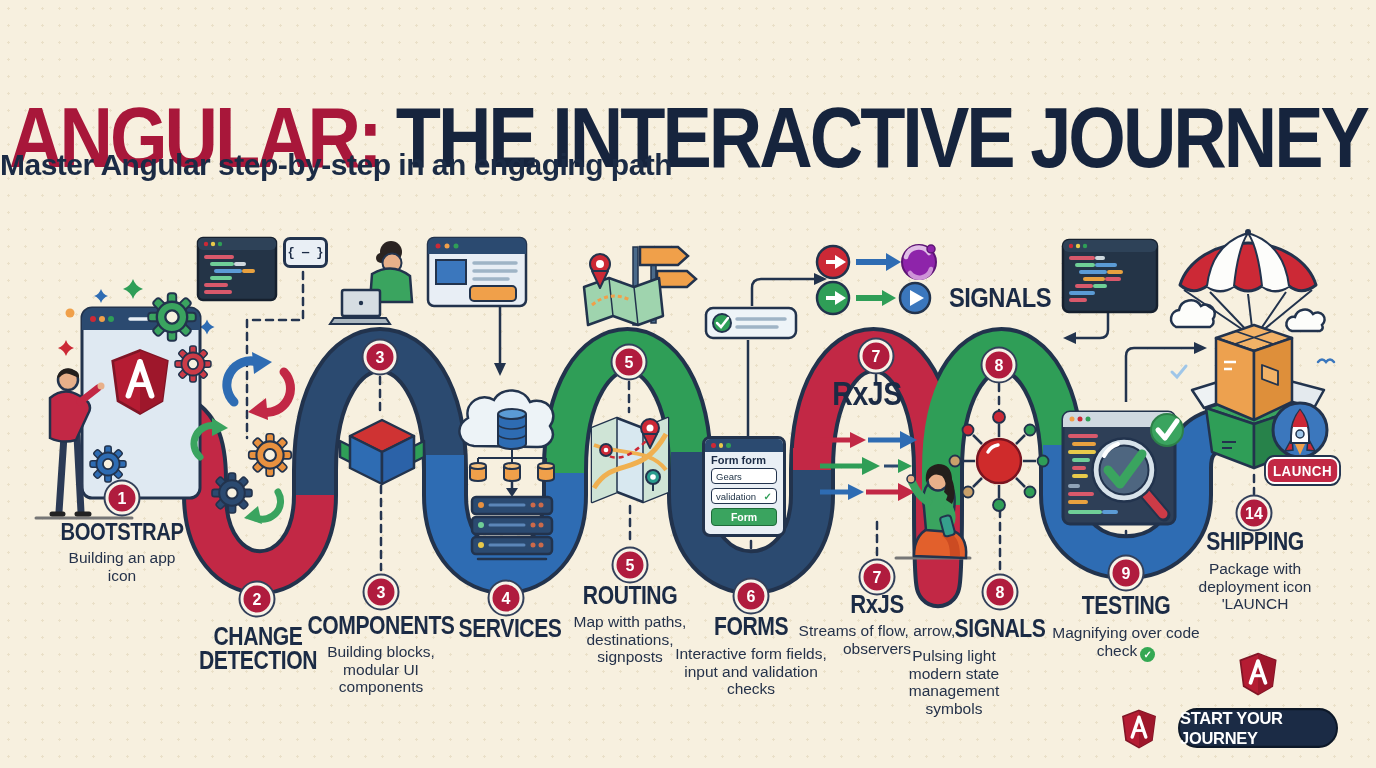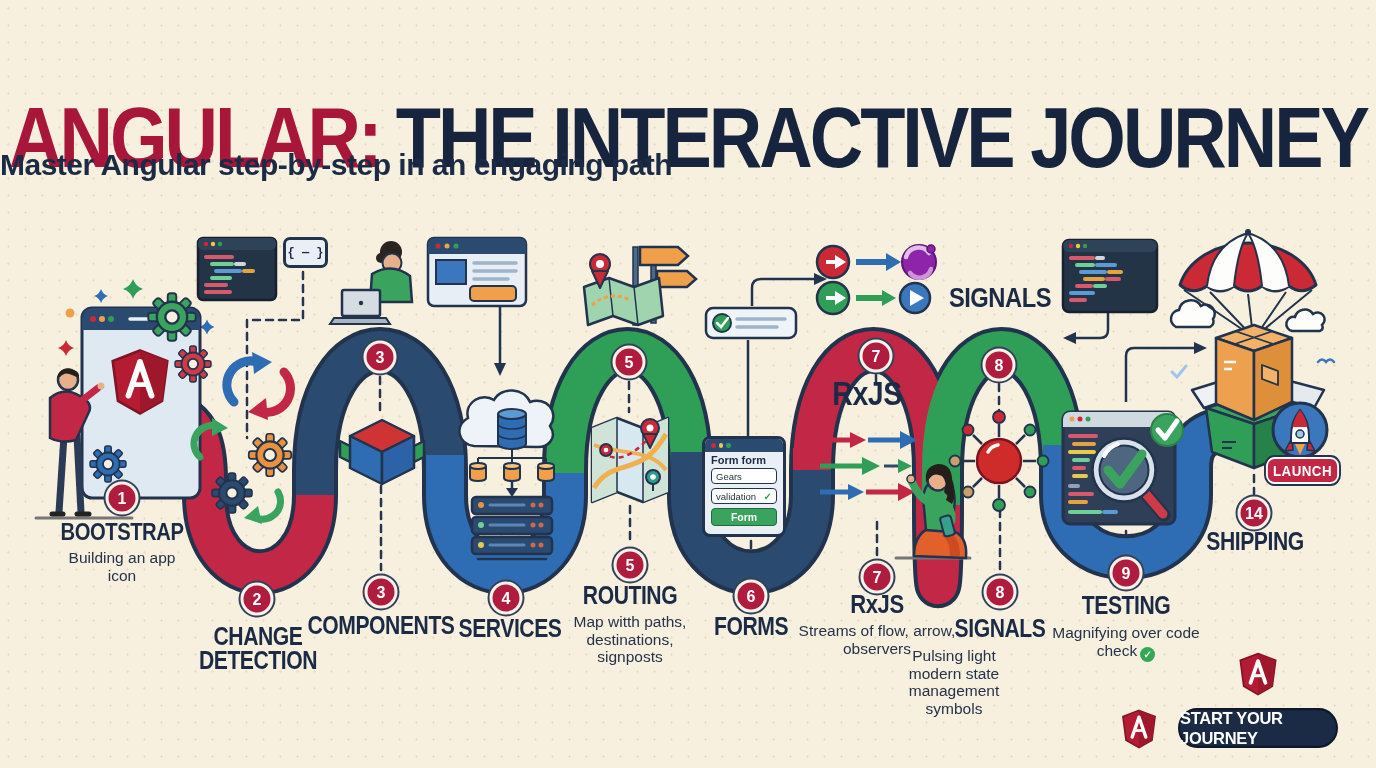--- a/index.html
+++ b/index.html
@@ -529,38 +529,41 @@
 <div class="badge" style="left:1254px;top:513px">
       <span>14</span>
     </div>
 
 <div class="slabel" style="left:122px;top:521px;font-size:22px">BOOTSTRAP</div>
 <div class="sdesc" style="left:122px;top:549px;width:118px">Building an app icon</div>
 
 <div class="slabel wrap" style="left:258px;top:625px;width:158px">CHANGE DETECTION</div>
 
 <div class="slabel" style="left:381px;top:614px">COMPONENTS</div>
+<div class="sdesc" style="left:381px;top:643px;width:142px">Building blocks, modular UI components</div>
 
 <div class="slabel" style="left:510px;top:617px">SERVICES</div>
 
 <div class="slabel" style="left:630px;top:584px">ROUTING</div>
 <div class="sdesc" style="left:630px;top:613px;width:152px">Map witth paths, destinations, signposts</div>
 
 <div class="slabel" style="left:751px;top:615px">FORMS</div>
+<div class="sdesc" style="left:751px;top:645px;width:152px">Interactive form fields, input and validation checks</div>
 
 <div class="slabel" style="left:877px;top:592px;font-size:24px">RxJS</div>
 <div class="sdesc" style="left:877px;top:622px;width:172px">Streams of flow, arrow, observers</div>
 
 <div class="slabel" style="left:1000px;top:617px">SIGNALS</div>
 <div class="sdesc" style="left:954px;top:647px;width:135px">Pulsing light modern state management symbols</div>
 
 <div class="slabel" style="left:1126px;top:594px">TESTING</div>
 <div class="sdesc" style="left:1126px;top:624px;width:172px"><span>Magnifying over code check</span><span class="mini-check"></span></div>
 
 <div class="slabel" style="left:1255px;top:530px">SHIPPING</div>
+<div class="sdesc" style="left:1255px;top:560px;width:162px">Package with deployment icon 'LAUNCH</div>
 
 <div class="biglabel" style="left:1000px;top:283px;font-size:25px">SIGNALS</div>
 <div class="biglabel" style="left:867px;top:377px;font-size:30px">RxJS</div>
 <div class="braces">{ — }</div>
 
 <div class="form-win">
   <div class="fw-bar">
     <span class="fw-dot" style="background:#cc2936"></span>
     <span class="fw-dot" style="background:#e8c94a"></span>
     <span class="fw-dot" style="background:#2f9e57"></span>

